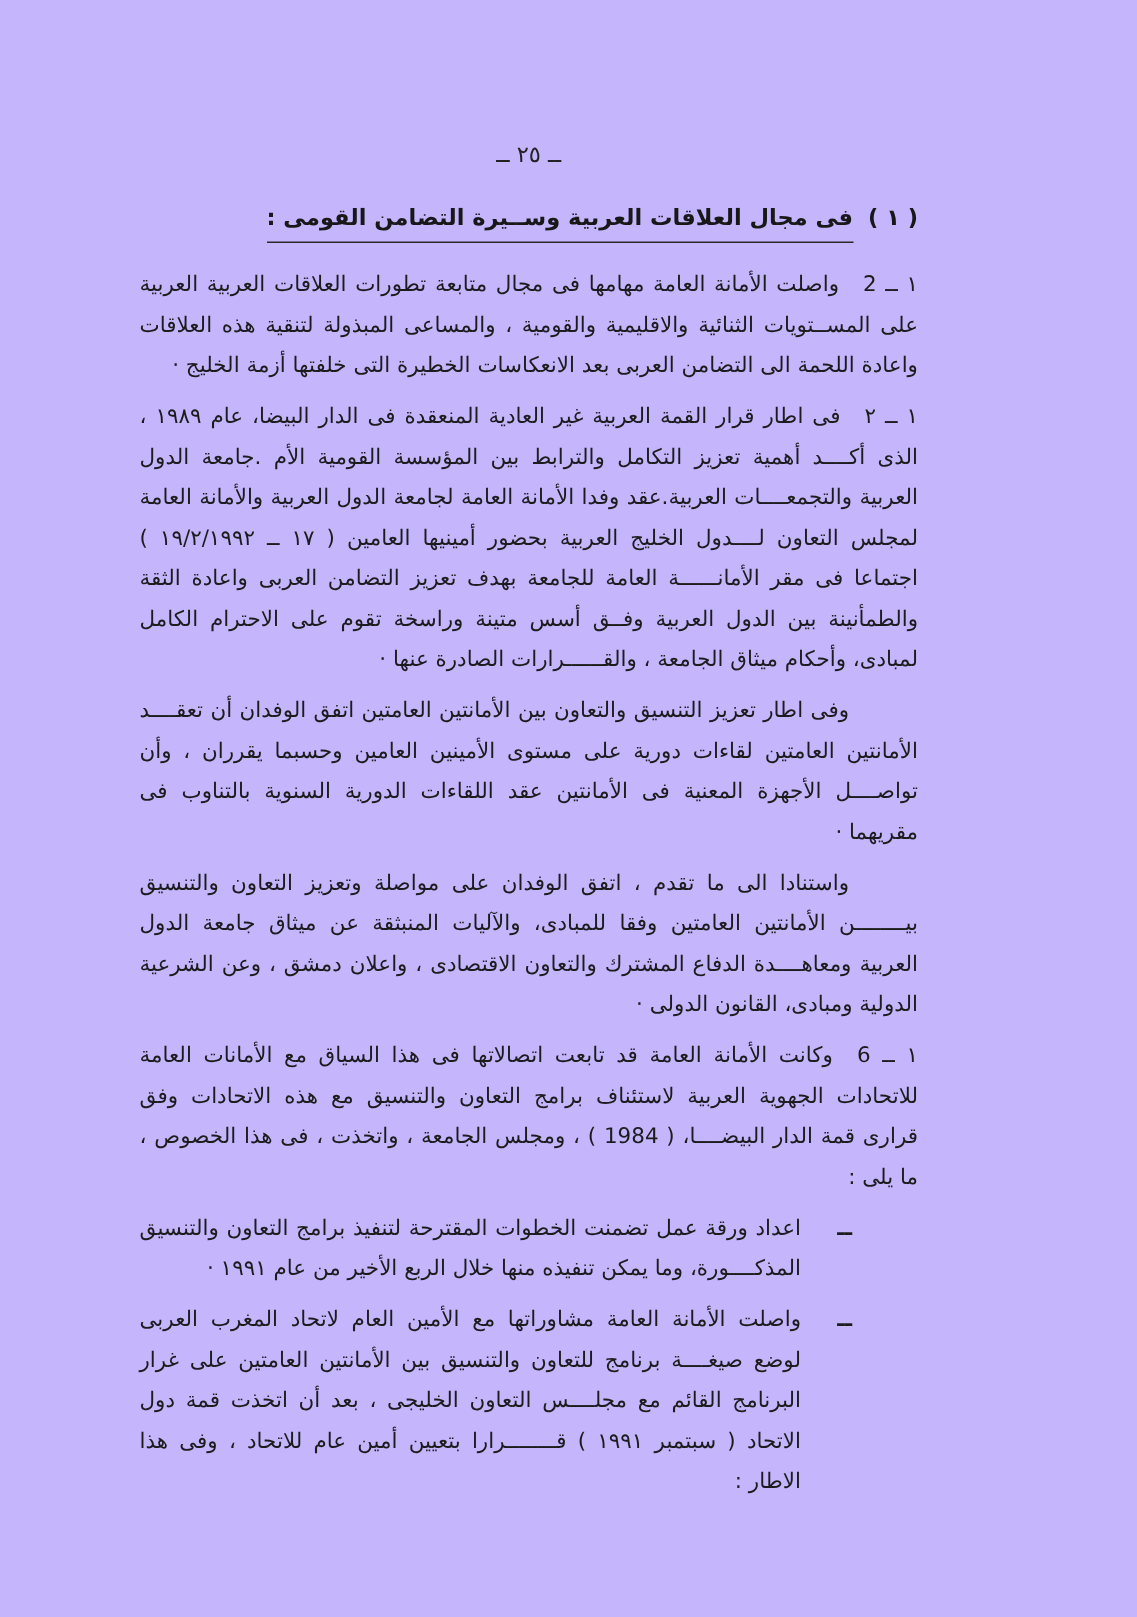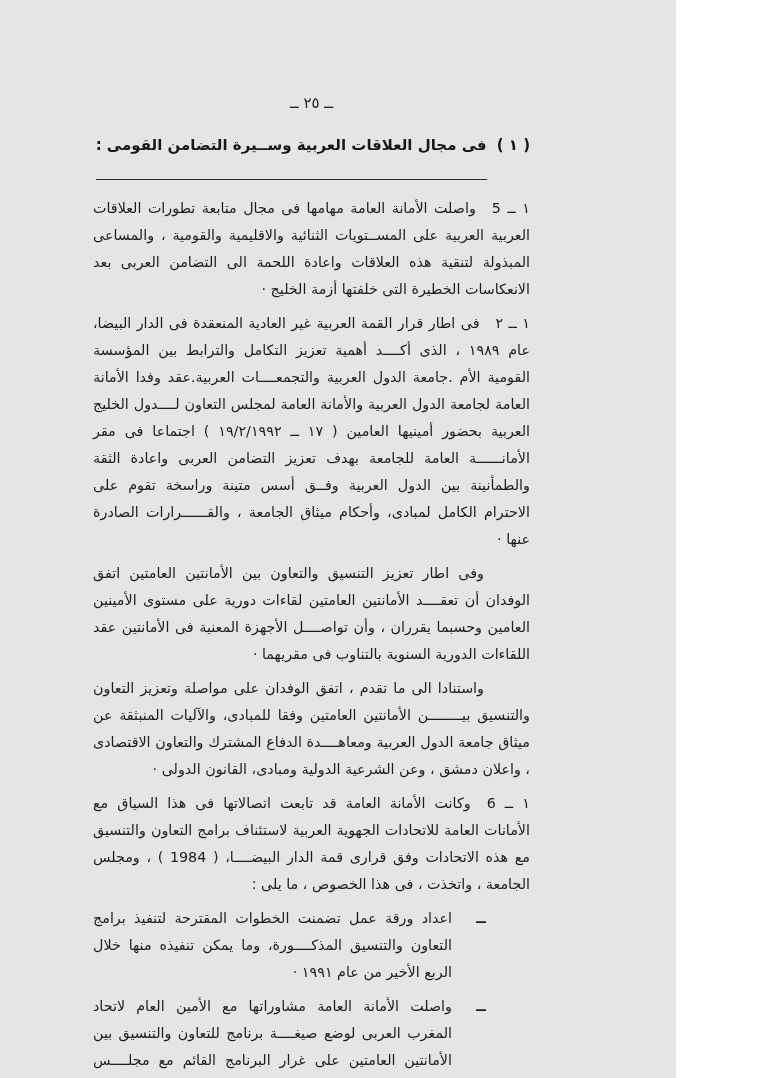--- a/index.html
+++ b/index.html
@@ -1,21 +1,21 @@
 <!DOCTYPE html>
 <html><head>
 <meta charset="utf-8">
 <style>
   html, body { margin:0; padding:0; background:#ffffff; }
   .page {
     position: relative;
-    width: 676px;
+    width: 758px;
     height: 1078px;
     margin: 0;
-    background: #e5e5e5;
+    background: #c4b5fd;
     color: #1c1c1c;
     font-family: "DejaVu Sans", "Liberation Sans", sans-serif;
     direction: rtl;
     box-sizing: border-box;
     padding: 94px 146px 0 93px;
     overflow: hidden;
   }
   .page-number {
     text-align: center;
     font-size: 15px;
@@ -27,21 +27,21 @@
     display: flex;
     gap: 10px;
     align-items: flex-start;
     font-size: 15px;
     font-weight: bold;
     margin-bottom: 15px;
     color: #181818;
   }
   .heading .h-title {
     border-bottom: 1.5px solid #2a2a2a;
-    padding-bottom: 25px;
+    padding-bottom: 7px;
   }
   p.para, p.sub {
     font-size: 14.3px;
     line-height: 27px;
     text-align: justify;
     margin: 0 0 7px 0;
   }
   p.sub { text-indent: 46px; }
   .pnum { margin-left: 16px; white-space: nowrap; }
   p.bullet {
@@ -60,21 +60,21 @@
 <div class="page">
 
   <div class="page-number">ــ ٢٥ ــ</div>
 
   <div class="heading">
     <span class="h-num">( ١ )</span>
     <span class="h-title">فى مجال العلاقات العربية وســيرة التضامن القومى :</span>
   </div>
 
   <p class="para">
-    <span class="pnum">١ ــ 5</span><span>واصلت الأمانة العامة مهامها فى مجال متابعة تطورات العلاقات العربية العربية على المســتويات الثنائية والاقليمية والقومية ، والمساعى المبذولة لتنقية هذه العلاقات واعادة اللحمة الى التضامن العربى بعد الانعكاسات الخطيرة التى خلفتها أزمة الخليج ·</span>
+    <span class="pnum">١ ــ 2</span><span>واصلت الأمانة العامة مهامها فى مجال متابعة تطورات العلاقات العربية العربية على المســتويات الثنائية والاقليمية والقومية ، والمساعى المبذولة لتنقية هذه العلاقات واعادة اللحمة الى التضامن العربى بعد الانعكاسات الخطيرة التى خلفتها أزمة الخليج ·</span>
   </p>
 
   <p class="para">
     <span class="pnum">١ ــ ٢</span><span>فى اطار قرار القمة العربية غير العادية المنعقدة فى الدار البيضا، عام ١٩٨٩ ، الذى أكــــد أهمية تعزيز التكامل والترابط بين المؤسسة القومية الأم .جامعة الدول العربية والتجمعــــات العربية.عقد وفدا الأمانة العامة لجامعة الدول العربية والأمانة العامة لمجلس التعاون لــــدول الخليج العربية بحضور أمينيها العامين ( ‪١٧ ــ ١٩/٢/١٩٩٢‬ ) اجتماعا فى مقر الأمانــــــة العامة للجامعة بهدف تعزيز التضامن العربى واعادة الثقة والطمأنينة بين الدول العربية وفــق أسس متينة وراسخة تقوم على الاحترام الكامل لمبادى، وأحكام ميثاق الجامعة ، والقــــــرارات الصادرة عنها ·</span>
   </p>
 
 
 
   <p class="sub">وفى اطار تعزيز التنسيق والتعاون بين الأمانتين العامتين اتفق الوفدان أن تعقــــد الأمانتين العامتين لقاءات دورية على مستوى الأمينين العامين وحسبما يقرران ، وأن تواصــــل الأجهزة المعنية فى الأمانتين عقد اللقاءات الدورية السنوية بالتناوب فى مقريهما ·</p>
 

